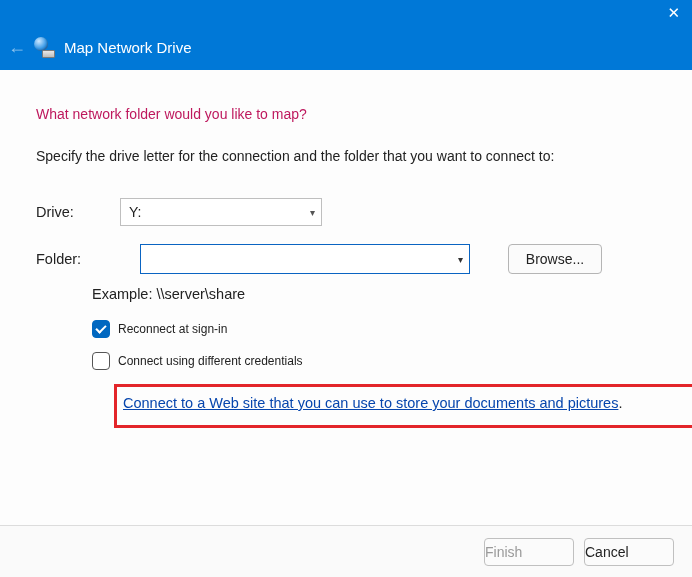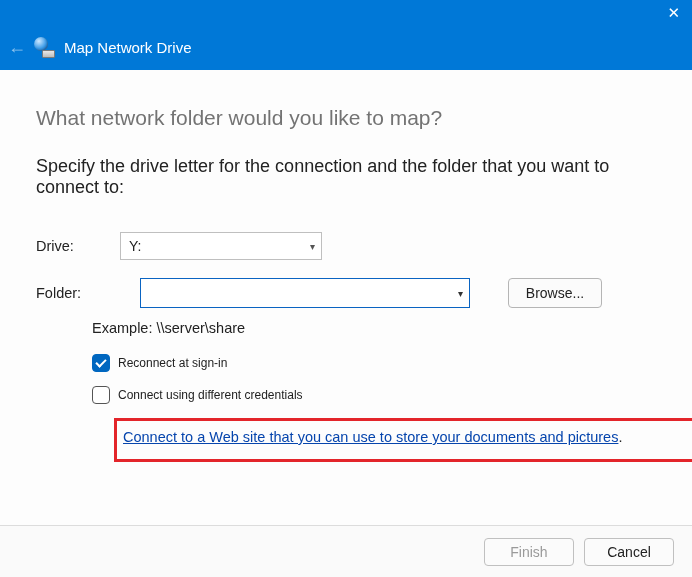--- a/index.html
+++ b/index.html
@@ -59,27 +59,27 @@
     border-radius: 1px;
     position: absolute; right: -1px; bottom: -1px;
   }
   .hdr-title {
     font-size: 15px;
   }
   .content {
     padding: 36px 36px 0 36px;
   }
   .heading {
-    color: #737373;
-    font-size: 21px;
+    color: #be185d;
+    font-size: 14px;
     font-weight: 400;
     margin: 0 0 26px 0;
   }
   .instr {
-    font-size: 18px;
+    font-size: 14px;
     margin-bottom: 34px;
   }
   .form-row {
     display: flex;
     align-items: center;
     margin-bottom: 18px;
   }
   .form-label {
     width: 84px;
     font-size: 14.5px;
@@ -198,21 +198,20 @@
   }
   .btn {
     width: 90px;
     height: 28px;
     border: 1px solid #c0c0c0;
     border-radius: 4px;
     background: #fbfbfb;
     font-size: 14px;
     display: flex;
     align-items: center;
-    justify-content: center;
   }
   .btn.disabled {
     color: #9a9a9a;
   }
   .btn.enabled {
     color: #222;
     cursor: pointer;
   }
 </style>
 </head>

